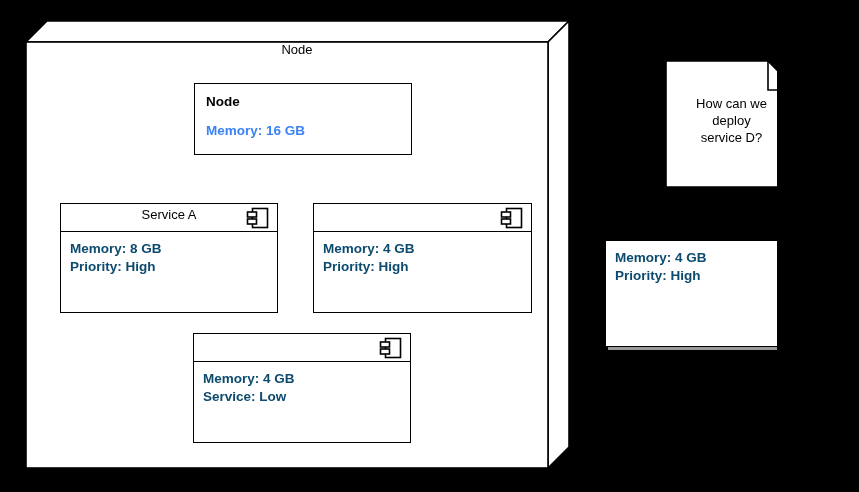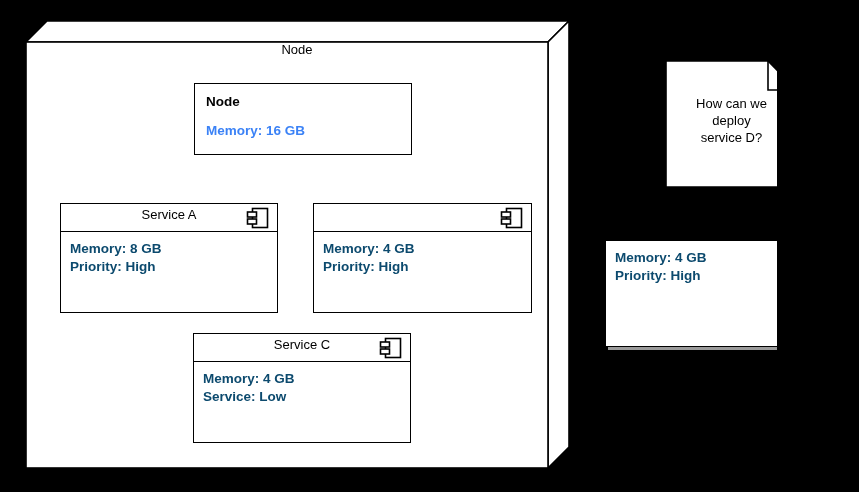--- a/index.html
+++ b/index.html
@@ -182,21 +182,20 @@
       </svg>
     </div>
     <div class="comp-body">
       <div class="comp-attr">Memory: 4 GB</div>
       <div class="comp-attr">Priority: High</div>
     </div>
   </div>
 
   <div class="component" style="left:193px; top:333px; width:218px; height:110px;">
     <div class="comp-header">
-      <div class="comp-title">Service C</div>
       <svg class="comp-icon" width="24" height="22" viewBox="0 0 24 22">
         <rect x="6.5" y="1.5" width="15" height="19" fill="#ffffff" stroke="#000000" stroke-width="1.6"></rect>
         <rect x="1.5" y="5" width="9" height="5" fill="#ffffff" stroke="#000000" stroke-width="1.6"></rect>
         <rect x="1.5" y="12" width="9" height="5" fill="#ffffff" stroke="#000000" stroke-width="1.6"></rect>
       </svg>
     </div>
     <div class="comp-body">
       <div class="comp-attr">Memory: 4 GB</div>
       <div class="comp-attr">Service: Low</div>
     </div>

